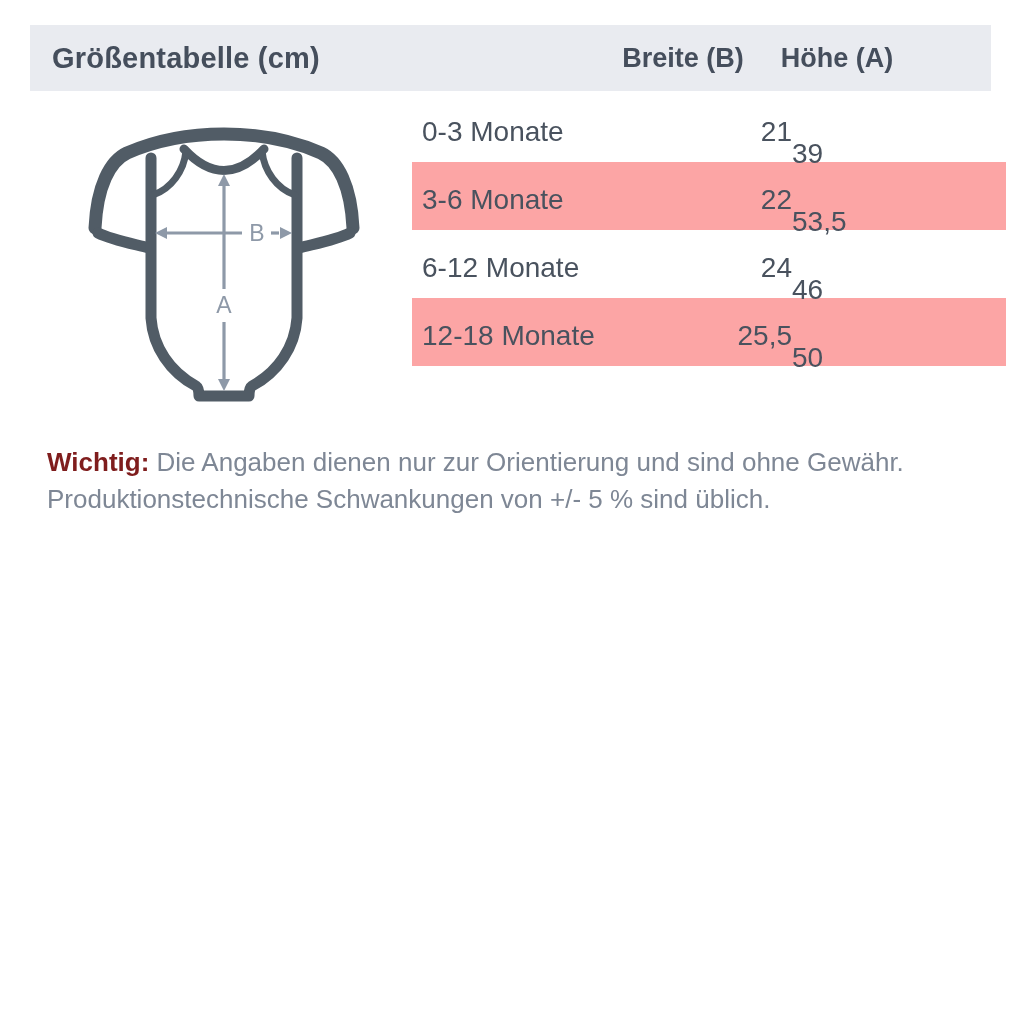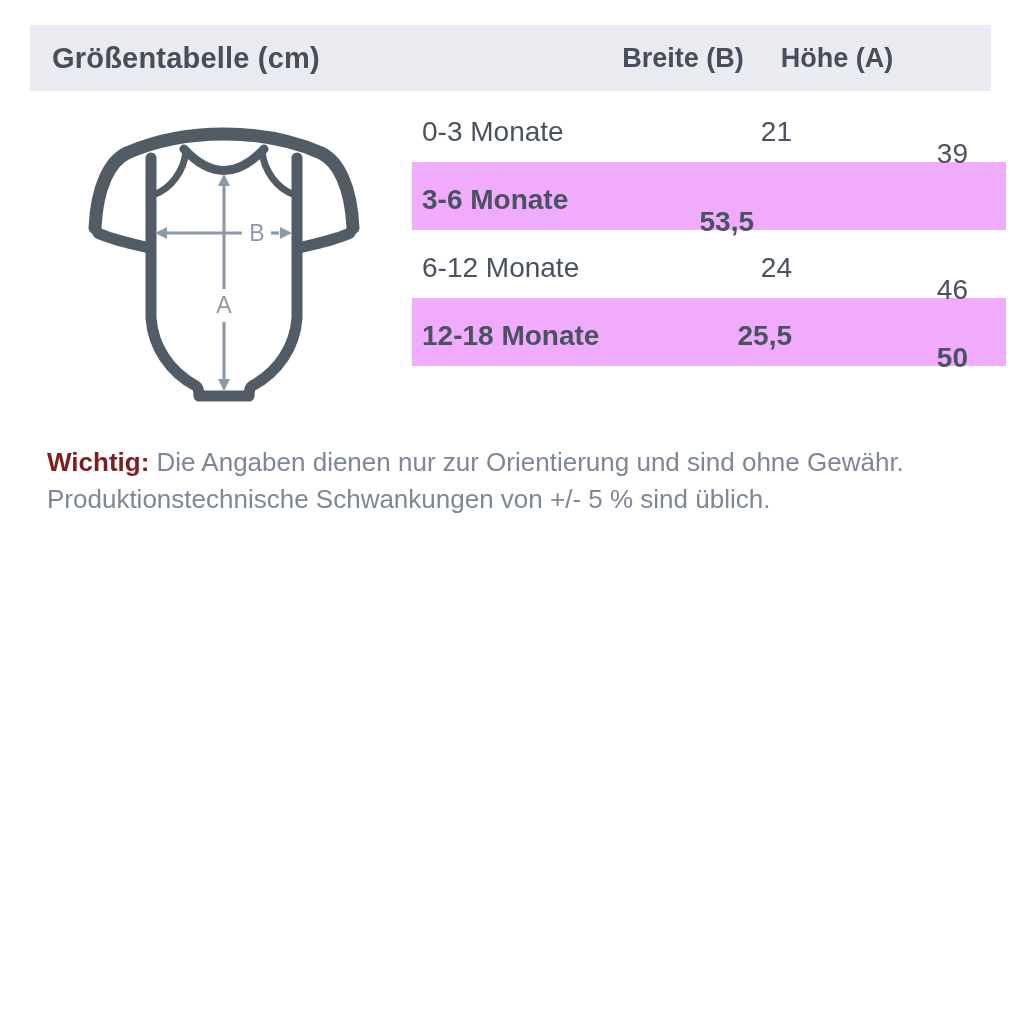--- a/index.html
+++ b/index.html
@@ -13,24 +13,24 @@
            font-size:29px; font-weight:bold; color:#454e5c; letter-spacing:.2px; white-space:nowrap; }
   .col-head { position:absolute; top:50%; transform:translate(-50%,-50%);
               font-size:27px; font-weight:bold; color:#454e5c; white-space:nowrap; }
   .col-head.b { left:629px;margin-left:24px; }
   .col-head.a { left:807px; }
 
   
   .size-table { position:absolute; left:412px; top:94px; width:594px; }
   .trow { display:grid; grid-template-columns:200px 180px 214px; height:68px; align-items:center;
           font-size:28px; color:#49525e; }
-  .trow.stripe { background:#f0abfc;font-weight:bold; }
+  .trow.stripe { background:#fca5a5; }
   .cell-label { padding-left:10px; white-space:nowrap; }
   .cell-b { text-align:right; }
-  .cell-a { text-align:right; padding-right:38px;margin-top:44px; }
+  .cell-a { text-align:left; padding-right:38px;margin-top:44px; }
 
   
   .onesie { position:absolute; left:85px; top:126px; }
   .outline { stroke:#515c66; fill:none; stroke-linecap:round; stroke-linejoin:round; }
   .arrow-ln { stroke:#8e99a8; stroke-width:3.2; fill:none; }
   .arrow-hd { fill:#8e99a8; stroke:none; }
   .arrow-lb { fill:#8e99a8; font-size:23px; font-family:"Liberation Sans","DejaVu Sans",sans-serif;
               text-anchor:middle; }
 
   
@@ -81,20 +81,21 @@
   </svg>
 
   <div class="size-table">
     <div class="trow">
       <span class="cell-label">0-3 Monate</span>
       <span class="cell-b">21</span>
       <span class="cell-a">39</span>
     </div>
     <div class="trow stripe">
       <span class="cell-label">3-6 Monate</span>
+      <span class="cell-b">22</span>
       <span class="cell-a">53,5</span>
     </div>
     <div class="trow">
       <span class="cell-label">6-12 Monate</span>
       <span class="cell-b">24</span>
       <span class="cell-a">46</span>
     </div>
     <div class="trow stripe">
       <span class="cell-label">12-18 Monate</span>
       <span class="cell-b">25,5</span>

